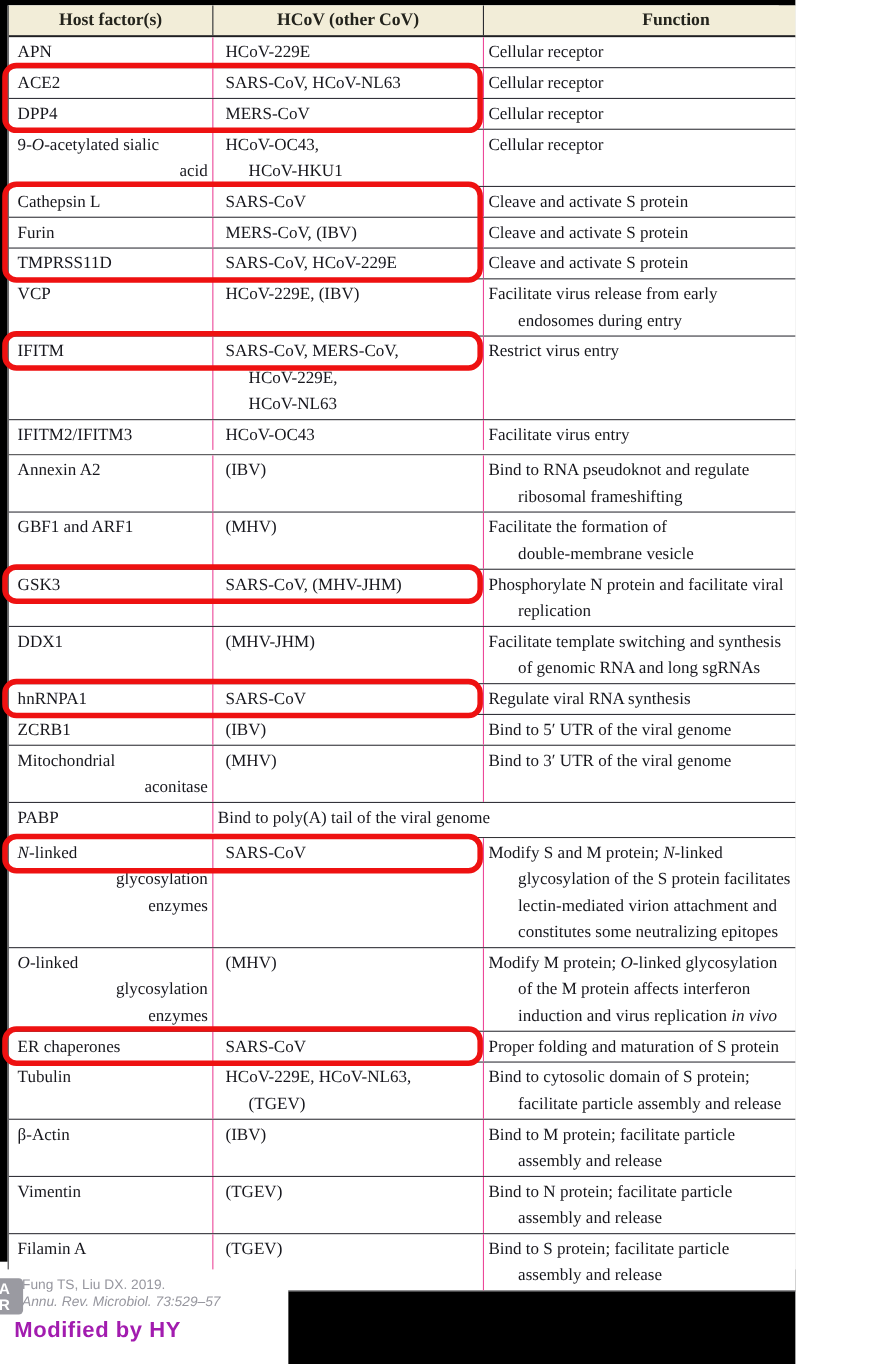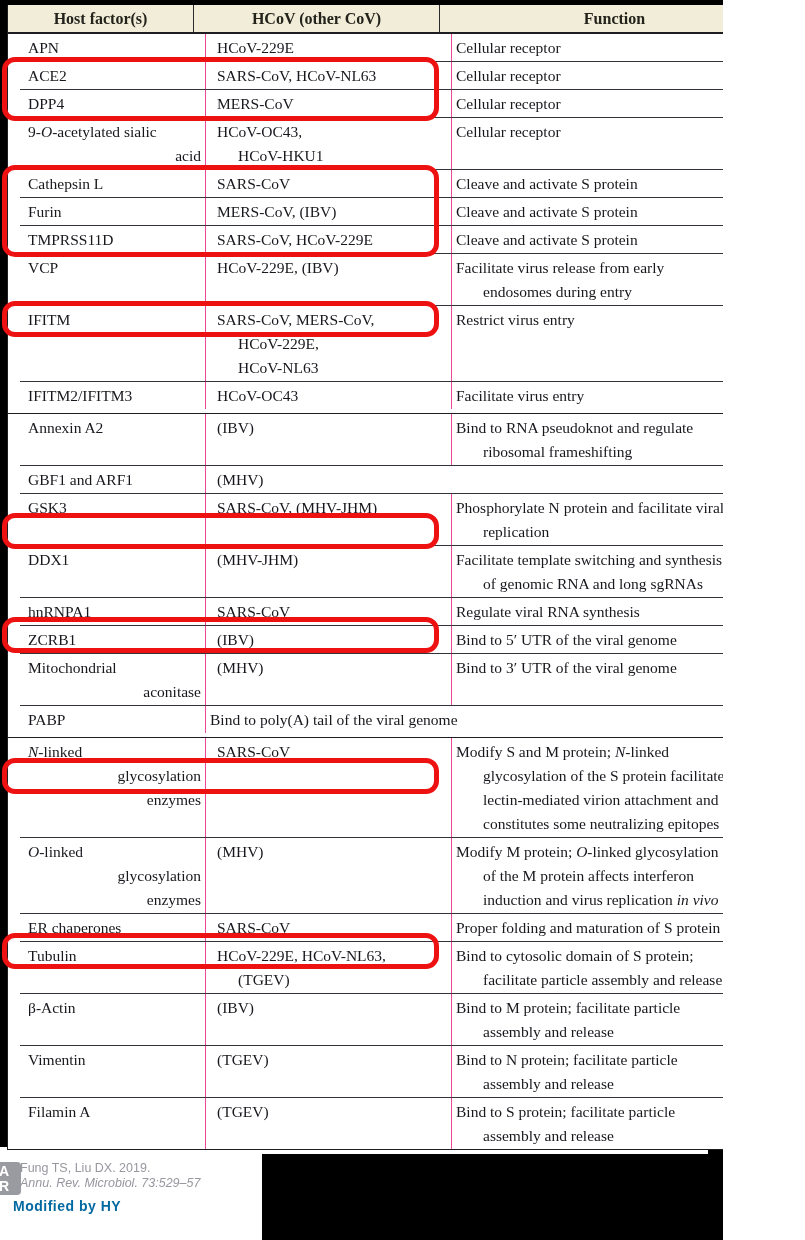--- a/index.html
+++ b/index.html
@@ -23,21 +23,21 @@
   .hdr {
     display: grid; grid-template-columns: 185px 246px 1fr;
     background: #f2edd8; border-bottom: 2px solid #1e1e22;
   }
   .hcell {
     text-align: center; font-weight: bold; font-size: 16px;
     color: #23231c; padding: 4px 2px 3px 2px; line-height: 20px;
   }
   .hcell + .hcell { border-left: 1px solid #2b2b30; }
 
-  .row { display: grid; grid-template-columns: 185px 246px 1fr; background: #fff; margin-left: 12px; }
+  .row { display: grid; grid-template-columns: 185px 246px 1fr; background: #fff; }
   .row + .row { border-top: 1px solid #33333a; }
   .divider + .row { border-top: none; }
   .divider {
     height: 5px; background: #fff;
     border-top: 1.5px solid #1e1e22; border-bottom: 1.5px solid #1e1e22;
   }
   .row + .divider { border-top: none; }
 
   .cell { padding: 2px 4px 1px 8px; font-size: 15.5px; line-height: 24px; color: #17171d; }
   .cell.hcov, .cell.func { border-left: 1px solid #ec4899; }
@@ -58,21 +58,21 @@
   
   .footer-white { position: absolute; left: 0; top: 1154px; width: 262px; height: 86px; background: #fff; font-family: "Liberation Sans", sans-serif; }
   .ar-logo {
     position: absolute; left: -13px; top: 8px; width: 34px; height: 33px;
     background: #9a9aa1; border-radius: 4px; color: #fff;
     font-weight: bold; font-size: 14px; line-height: 15px; text-align: center;
     padding-top: 2px;
   }
   .cite { position: absolute; left: 20px; top: 7px; color: #97979f; font-size: 12.5px; line-height: 15px; }
   .cite .ital { font-style: italic; }
-  .modified { position: absolute; left: 13px; top: 44px; color: #0369a1; font-size: 14px; font-weight: bold; letter-spacing: 0.5px; }
+  .modified { position: absolute; left: 13px; top: 44px; color: #a21caf; font-size: 20px; font-weight: bold; letter-spacing: 0.5px; }
 </style>
 </head>
 <body>
 
 <div class="canvas">
   <div class="band-top"></div>
   <div class="band-left"></div>
   <div class="band-right"></div>
   <div class="footer-redaction"></div>
 
@@ -210,20 +210,24 @@
             <div class="line">Bind to RNA pseudoknot and regulate</div>
             <div class="line cont">ribosomal frameshifting</div>
           </div>
         </div>
         <div class="row">
           <div class="cell host">
             <div class="line">GBF1 and ARF1</div>
           </div>
           <div class="cell hcov">
             <div class="line">(MHV)</div>
+          </div>
+          <div class="cell func">
+            <div class="line">Facilitate the formation of</div>
+            <div class="line cont">double-membrane vesicle</div>
           </div>
         </div>
         <div class="row">
           <div class="cell host">
             <div class="line">GSK3</div>
           </div>
           <div class="cell hcov">
             <div class="line">SARS-CoV, (MHV-JHM)</div>
           </div>
           <div class="cell func">

